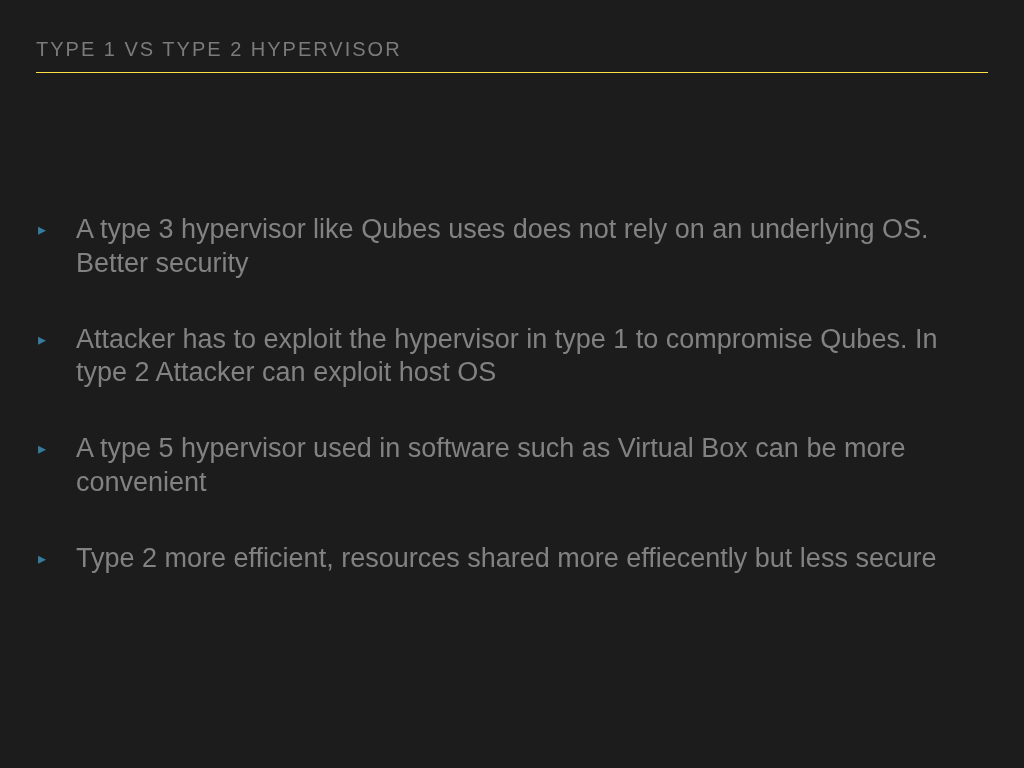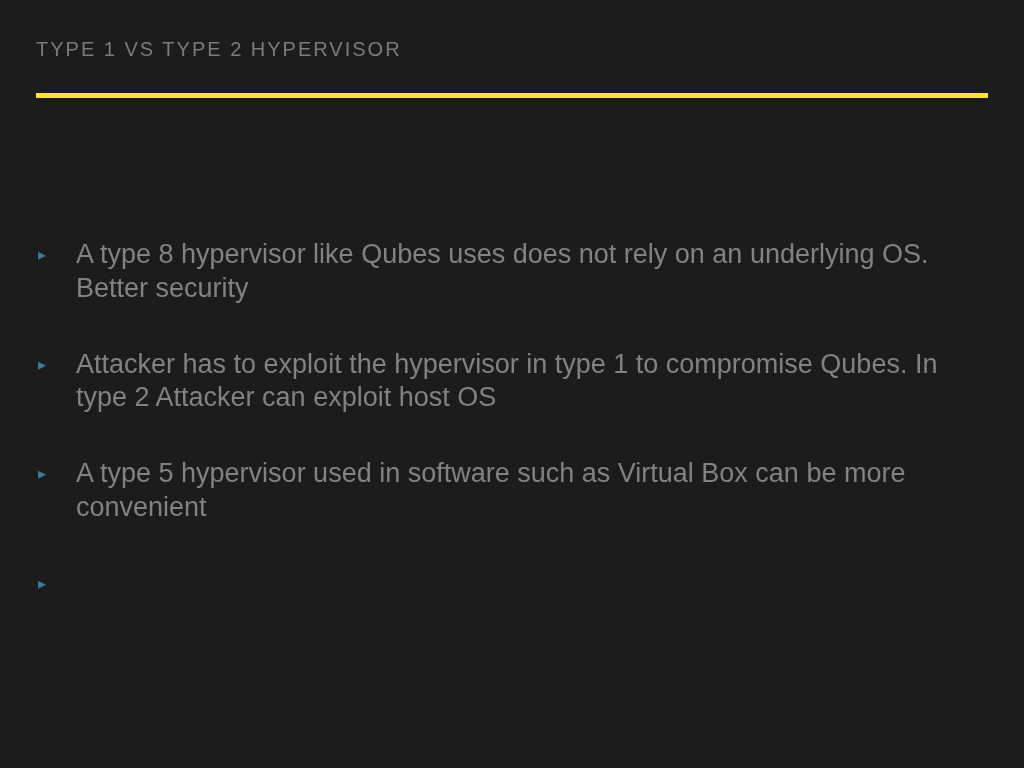--- a/index.html
+++ b/index.html
@@ -12,22 +12,22 @@
     overflow: hidden;
   }
   .slide {
     width: 1024px;
     height: 768px;
     box-sizing: border-box;
     padding: 38px 36px 36px 36px;
     position: relative;
   }
   .title-area {
-    padding-bottom: 32px;
-    border-bottom: 5px solid #fde047;
+    padding-bottom: 11px;
+    border-bottom: 1px solid #fde047;
   }
   .title {
     color: #7b7b7b;
     font-size: 20px;
     letter-spacing: 2px;
     font-weight: 400;
   }
   .body {
     margin-top: 140px;
     padding-left: 0;
@@ -57,31 +57,32 @@
 
 <div class="slide">
   <div class="title-area">
     <div class="title">TYPE 1 VS TYPE 2 HYPERVISOR</div>
   </div>
 
   <div class="body">
 
     <div class="bullet-row">
       <div class="bullet-marker">▸</div>
-      <div class="bullet-text">A type 8 hypervisor like Qubes uses does not rely on an underlying OS. Better security</div>
+      <div class="bullet-text">A type 3 hypervisor like Qubes uses does not rely on an underlying OS. Better security</div>
     </div>
 
     <div class="bullet-row">
       <div class="bullet-marker">▸</div>
       <div class="bullet-text">Attacker has to exploit the hypervisor in type 1 to compromise Qubes. In type 2 Attacker can exploit host OS</div>
     </div>
 
     <div class="bullet-row">
       <div class="bullet-marker">▸</div>
       <div class="bullet-text">A type 5 hypervisor used in software such as Virtual Box can be more convenient</div>
     </div>
 
     <div class="bullet-row">
       <div class="bullet-marker">▸</div>
+      <div class="bullet-text">Type 2 more efficient, resources shared more effiecently but less secure</div>
     </div>
 
   </div>
 </div>
 
 </body></html>

